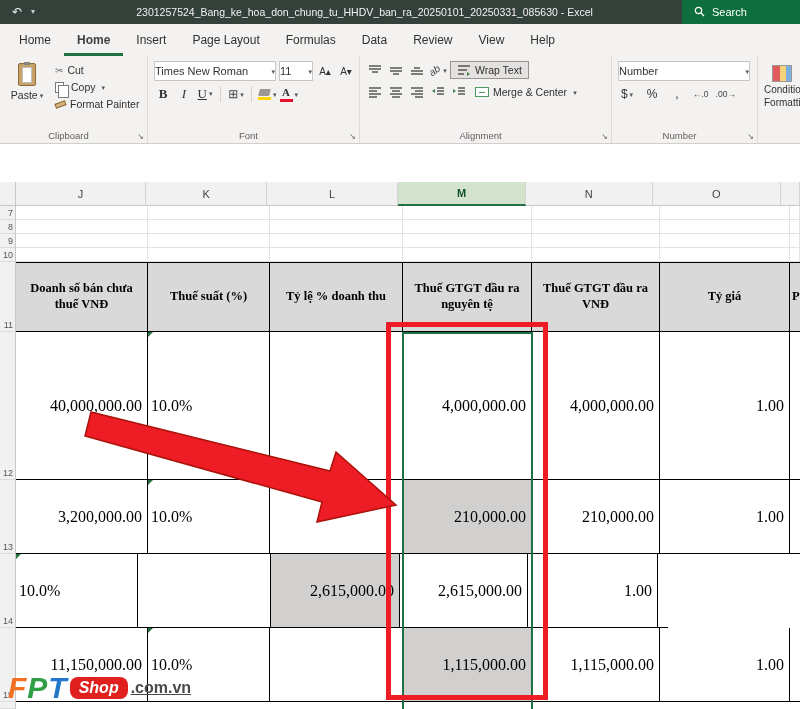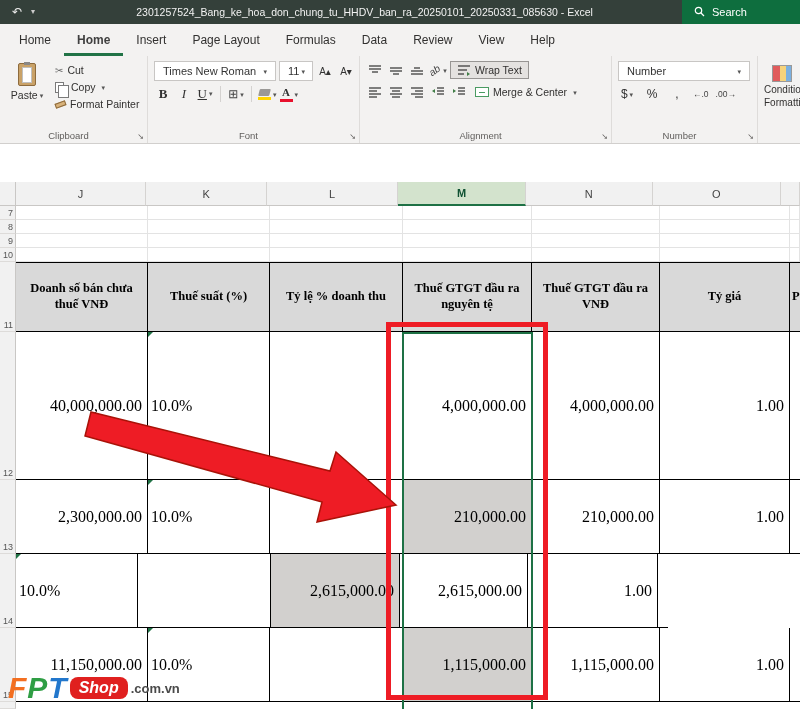--- a/index.html
+++ b/index.html
@@ -25,21 +25,21 @@
   .mtab{display:flex;align-items:center;padding:0 13px;cursor:pointer;white-space:nowrap;}
   .mtab.active{box-shadow:inset 0 -3px 0 #217346;font-weight:600;color:#404040;}
   
   .ribbon{position:absolute;top:56px;left:0;right:0;height:88px;background:#f3f2f1;
     border-bottom:1px solid #d1cfcd;display:flex;overflow:hidden;}
   .rgroup{position:relative;height:100%;border-right:1px solid #dedcda;padding:5px 4px 16px 6px;}
   .rg-label{position:absolute;bottom:2px;left:0;right:10px;text-align:center;font-size:9.5px;color:#605e5c;}
   .launcher{position:absolute;bottom:2px;right:3px;font-size:8px;color:#605e5c;cursor:pointer;line-height:1;}
   .caret{font-size:7px;color:#555;margin-left:2px;line-height:1;}
   .combo{display:flex;align-items:center;justify-content:space-between;background:#fff;
-    border:1px solid #c8c6c4;height:20px;padding:0 8px;font-size:11px;color:#333;cursor:pointer;}
+    border:1px solid #c8c6c4;height:20px;padding:0 0;font-size:11px;color:#333;cursor:pointer;}
   .tbtn{display:inline-flex;align-items:center;justify-content:center;min-width:18px;height:18px;
     font-size:12px;color:#333;cursor:pointer;}
   .small-btn{display:flex;align-items:center;gap:4px;font-size:10.5px;color:#323130;
     padding:1px 3px;white-space:nowrap;cursor:pointer;}
   .frow{display:flex;align-items:center;gap:3px;margin-bottom:4px;}
   .vdiv{width:1px;height:16px;background:#d4d2d0;margin:0 3px;}
   
   .g-clip{width:148px;}
   .clip-body{display:flex;gap:4px;}
   .paste-btn{width:42px;display:flex;flex-direction:column;align-items:center;gap:3px;padding-top:2px;cursor:pointer;}
@@ -132,21 +132,21 @@
     border:2px solid #1e7145;pointer-events:none;}
   .red-box{position:absolute;left:386px;top:322px;width:162px;height:378px;
     border:5px solid #ee1c25;pointer-events:none;}
   .arrow-svg{position:absolute;left:0;top:0;pointer-events:none;}
   
   .fpt-logo{position:absolute;left:8px;bottom:6px;display:flex;align-items:center;gap:3px;pointer-events:none;}
   .fpt-logo .ltr{font-style:italic;font-weight:900;font-size:30px;letter-spacing:-2px;line-height:1;}
   .lf{color:#f36f21;} .lp{color:#2f9e44;} .lt{color:#2277cc;}
   .shopbadge{background:#e0201f;color:#fff;font-style:italic;font-weight:700;font-size:16px;
     padding:2px 9px;border-radius:8px;margin-left:2px;}
-  .domain{color:#4a4a4a;font-weight:700;font-size:13px;}
+  .domain{color:#4a4a4a;font-weight:700;font-size:16px;text-decoration:underline;}
 </style>
 </head>
 <body>
 
 <div class="app">
 
   <div class="titlebar">
     <div class="qat">
       <span class="qic">↶</span>
       <span class="qic small">▾</span>
@@ -455,21 +455,21 @@
         </div>
       <div class="cell c-l"></div>
       <div class="cell c-m num">4,000,000.00</div>
       <div class="cell c-n num">4,000,000.00</div>
       <div class="cell c-o num">1.00</div>
       <div class="cell c-p"></div>
     </div>
 
     <div class="row trow r13">
       <div class="rh">13</div>
-      <div class="cell c-j num">2,300,000.00</div>
+      <div class="cell c-j num">3,200,000.00</div>
       <div class="cell c-k pct">
           <i class="tri"></i>
           <span>10.0%</span>
         </div>
       <div class="cell c-l"></div>
       <div class="cell c-m num m-gray">210,000.00</div>
       <div class="cell c-n num">210,000.00</div>
       <div class="cell c-o num">1.00</div>
       <div class="cell c-p"></div>
     </div>

